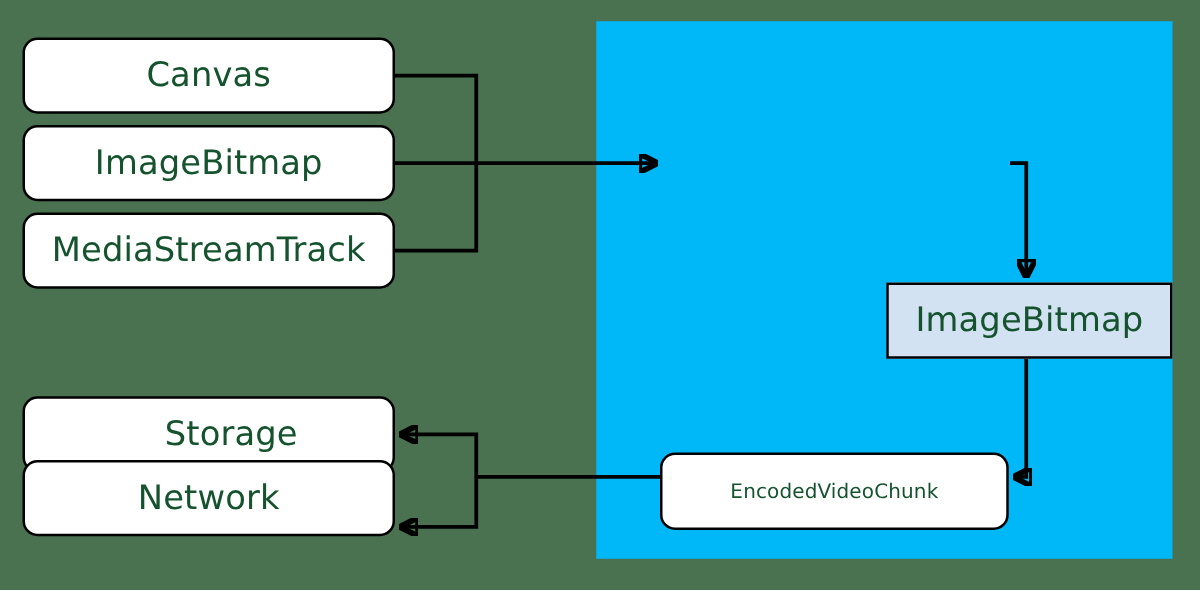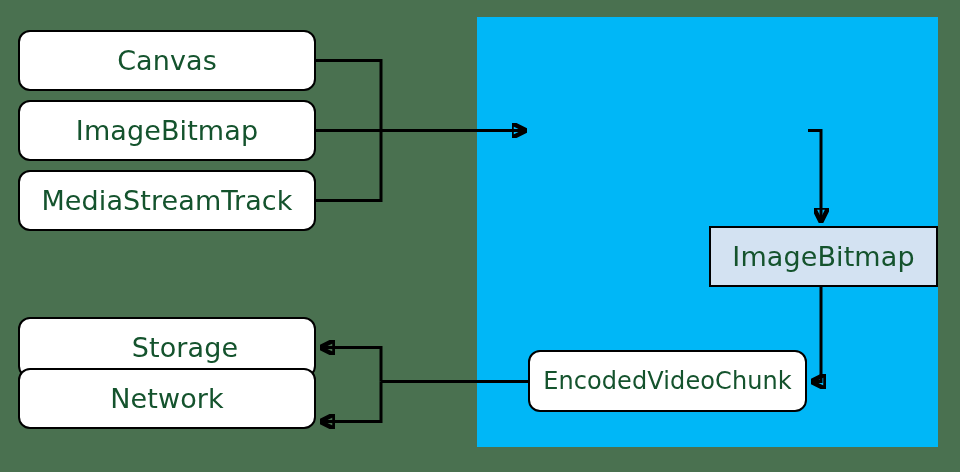--- a/index.html
+++ b/index.html
@@ -37,21 +37,21 @@
     line-height: 1;
     letter-spacing: 0.1px;
     white-space: nowrap;
     z-index: 3;
   }
   .node.square {
     border-radius: 0;
     border-width: 2px;
     background: #d3e2f2;
   }
-  .node.small-text { font-size: 24px; }
+  .node.small-text { font-size: 16px; margin-top: 12px; }
   svg#wires {
     position: absolute;
     left: 0;
     top: 0;
     width: 960px;
     height: 472px;
     z-index: 2;
     pointer-events: none;
   }
   svg#wires path, svg#wires line {

